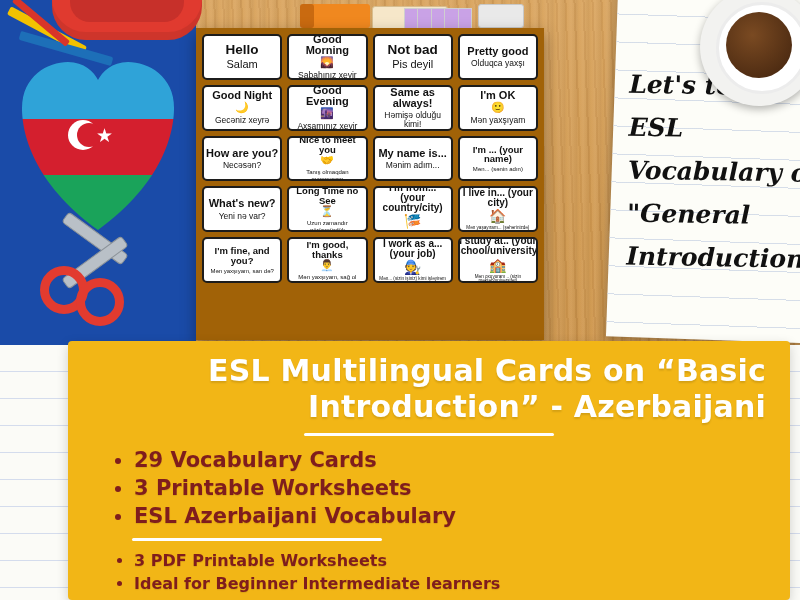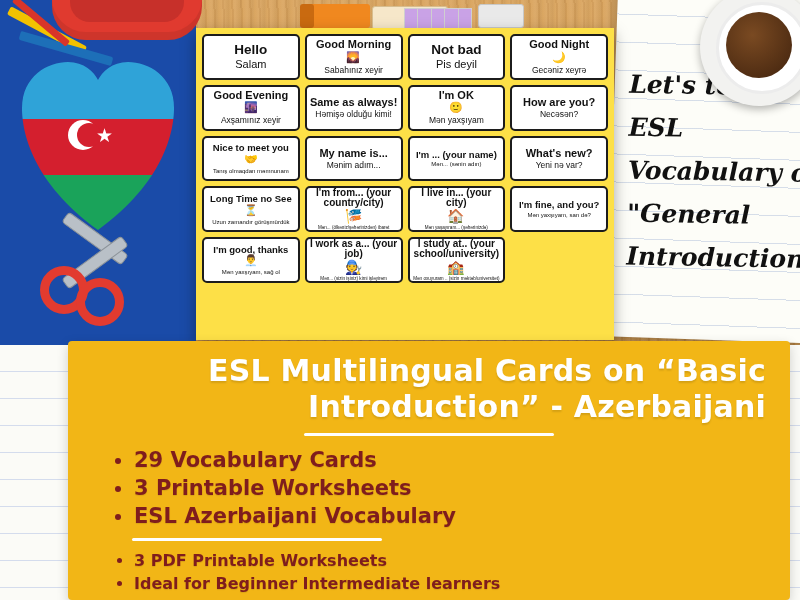--- a/index.html
+++ b/index.html
@@ -79,22 +79,22 @@
     font-size:25px;line-height:43px;color:#111;
     transform:rotate(-1deg);
     white-space:pre-line;
   }
   
   .saucer{position:absolute;left:700px;top:-12px;width:118px;height:118px;border-radius:50%;background:#f2f2f0;box-shadow:0 3px 8px rgba(0,0,0,.3);}
   .cup{position:absolute;left:716px;top:2px;width:86px;height:86px;border-radius:50%;background:#fff;border:3px solid #ececec;}
   .coffee{position:absolute;left:726px;top:12px;width:66px;height:66px;border-radius:50%;background:radial-gradient(circle at 40% 35%,#7a4a22,#40220d);}
   
   .sheet{
-    position:absolute;left:196px;top:28px;width:418px;height:312px;
-    background:#fde047;box-shadow:0 6px 14px rgba(0,0,0,.35);
+    position:absolute;left:196px;top:28px;width:348px;height:312px;
+    background:#a16207;box-shadow:0 6px 14px rgba(0,0,0,.35);
     padding:6px;box-sizing:border-box;
   }
   .grid{
     display:grid;grid-template-columns:repeat(4,1fr);grid-template-rows:repeat(6,1fr);
     gap:5px;width:100%;height:100%;
   }
   .card{
     border:2px solid #1c1c1c;border-radius:5px;background:#fff;
     display:flex;flex-direction:column;align-items:center;justify-content:center;
     padding:2px;box-sizing:border-box;overflow:hidden;text-align:center;
@@ -209,20 +209,24 @@
         <div class="az">Salam</div>
       </div>
       <div class="card s2">
         <div class="en">Good Morning</div>
         <div class="emoji">🌄</div>
         <div class="az">Sabahınız xeyir</div>
       </div>
       <div class="card s1">
         <div class="en">Not bad</div>
         <div class="az">Pis deyil</div>
+      </div>
+      <div class="card s2">
+        <div class="en">Pretty good</div>
+        <div class="az">Olduqca yaxşı</div>
       </div>
       <div class="card s2">
         <div class="en">Good Night</div>
         <div class="emoji">🌙</div>
         <div class="az">Gecəniz xeyrə</div>
       </div>
       <div class="card s2">
         <div class="en">Good Evening</div>
         <div class="emoji">🌆</div>
         <div class="az">Axşamınız xeyir</div>

